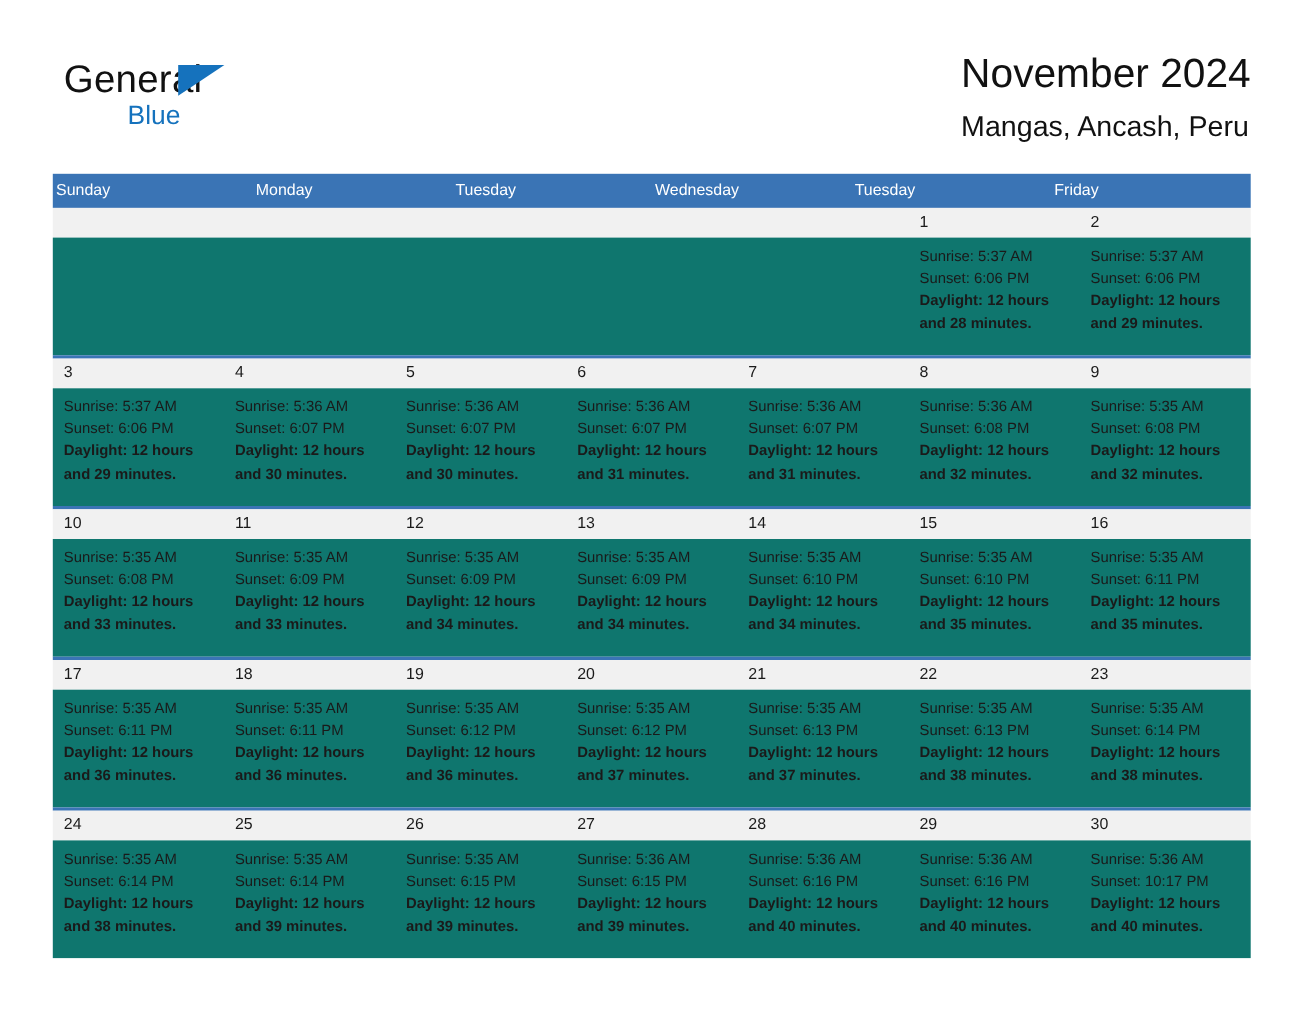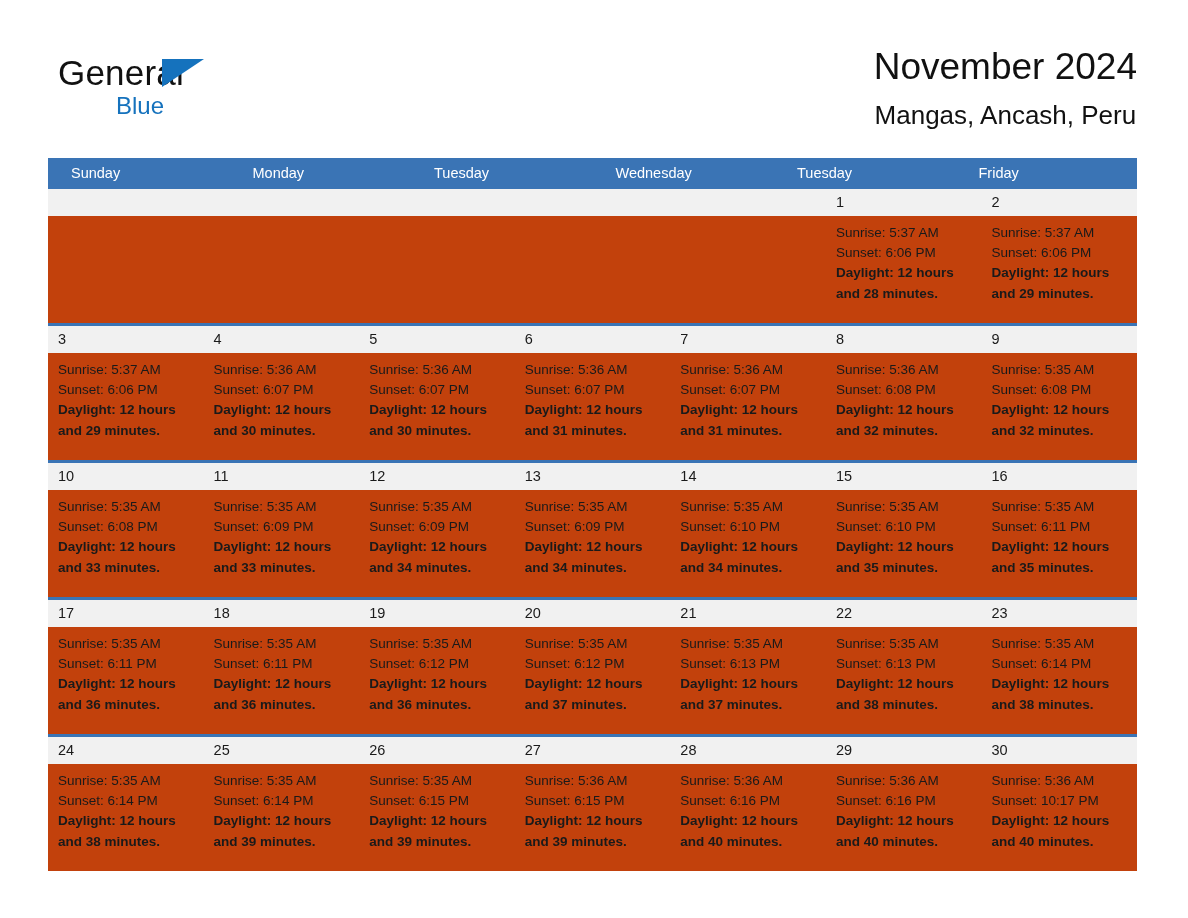--- a/index.html
+++ b/index.html
@@ -61,21 +61,21 @@
     top: 33px;
     font-size: 24px;
     line-height: 38px;
     color: #1572bd;
     font-weight: 400;
   }
   .title-block {
     position: absolute;
     right: 0;
     top: 0;
-    text-align: center;
+    text-align: left;
   }
   .cal-title {
     font-size: 37px;
     line-height: 46px;
     color: #111111;
     font-weight: 400;
     white-space: nowrap;
   }
   .cal-subtitle {
     font-size: 26px;
@@ -96,39 +96,39 @@
   .weekdays {
     display: flex;
     background: #3a74b5;
     height: 31px;
   }
   .weekday {
     flex: 1 1 0;
     color: #ffffff;
     font-size: 14.5px;
     line-height: 31px;
-    padding-left: 23px;
+    padding-left: 3px;
     box-sizing: border-box;
     white-space: nowrap;
     overflow: hidden;
   }
   .week {
     position: relative;
   }
   .week + .week {
     border-top: 3px solid #3a74b5;
   }
   .week-dates {
     display: flex;
     background: #f1f1f1;
     height: 27px;
   }
   .week-body {
     display: flex;
-    background: #c2410c;
+    background: #0f766e;
   }
   .daynum {
     flex: 1 1 0;
     font-size: 14.5px;
     line-height: 27px;
     padding-left: 10px;
     box-sizing: border-box;
     color: #1a1a1a;
   }
   .daycell {

